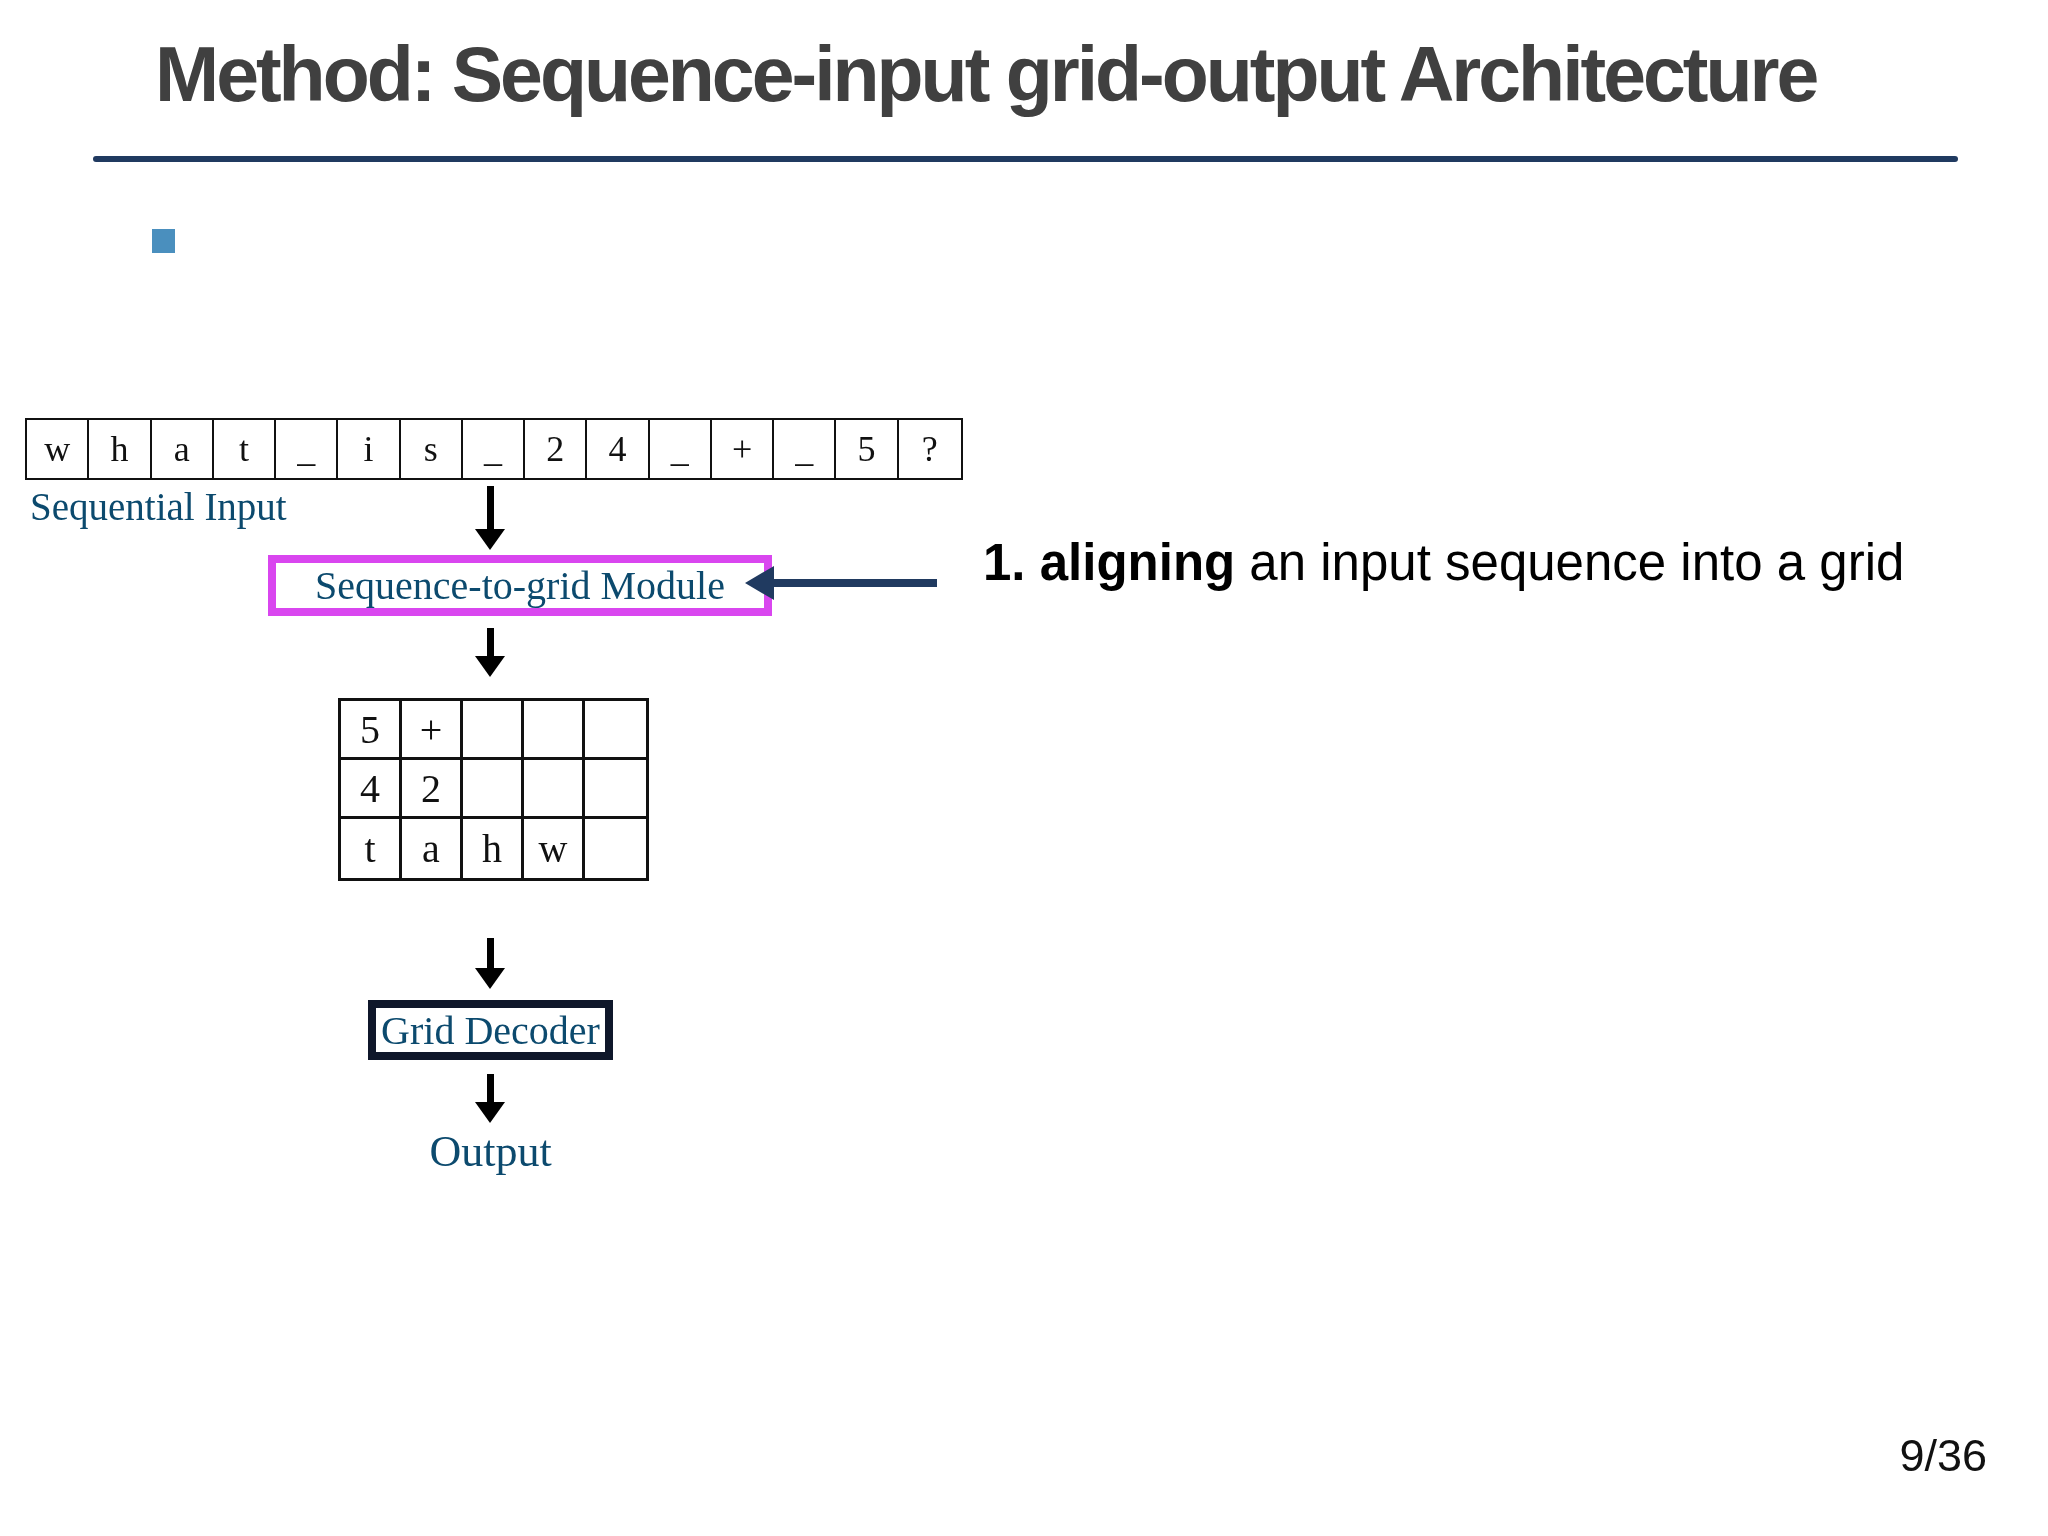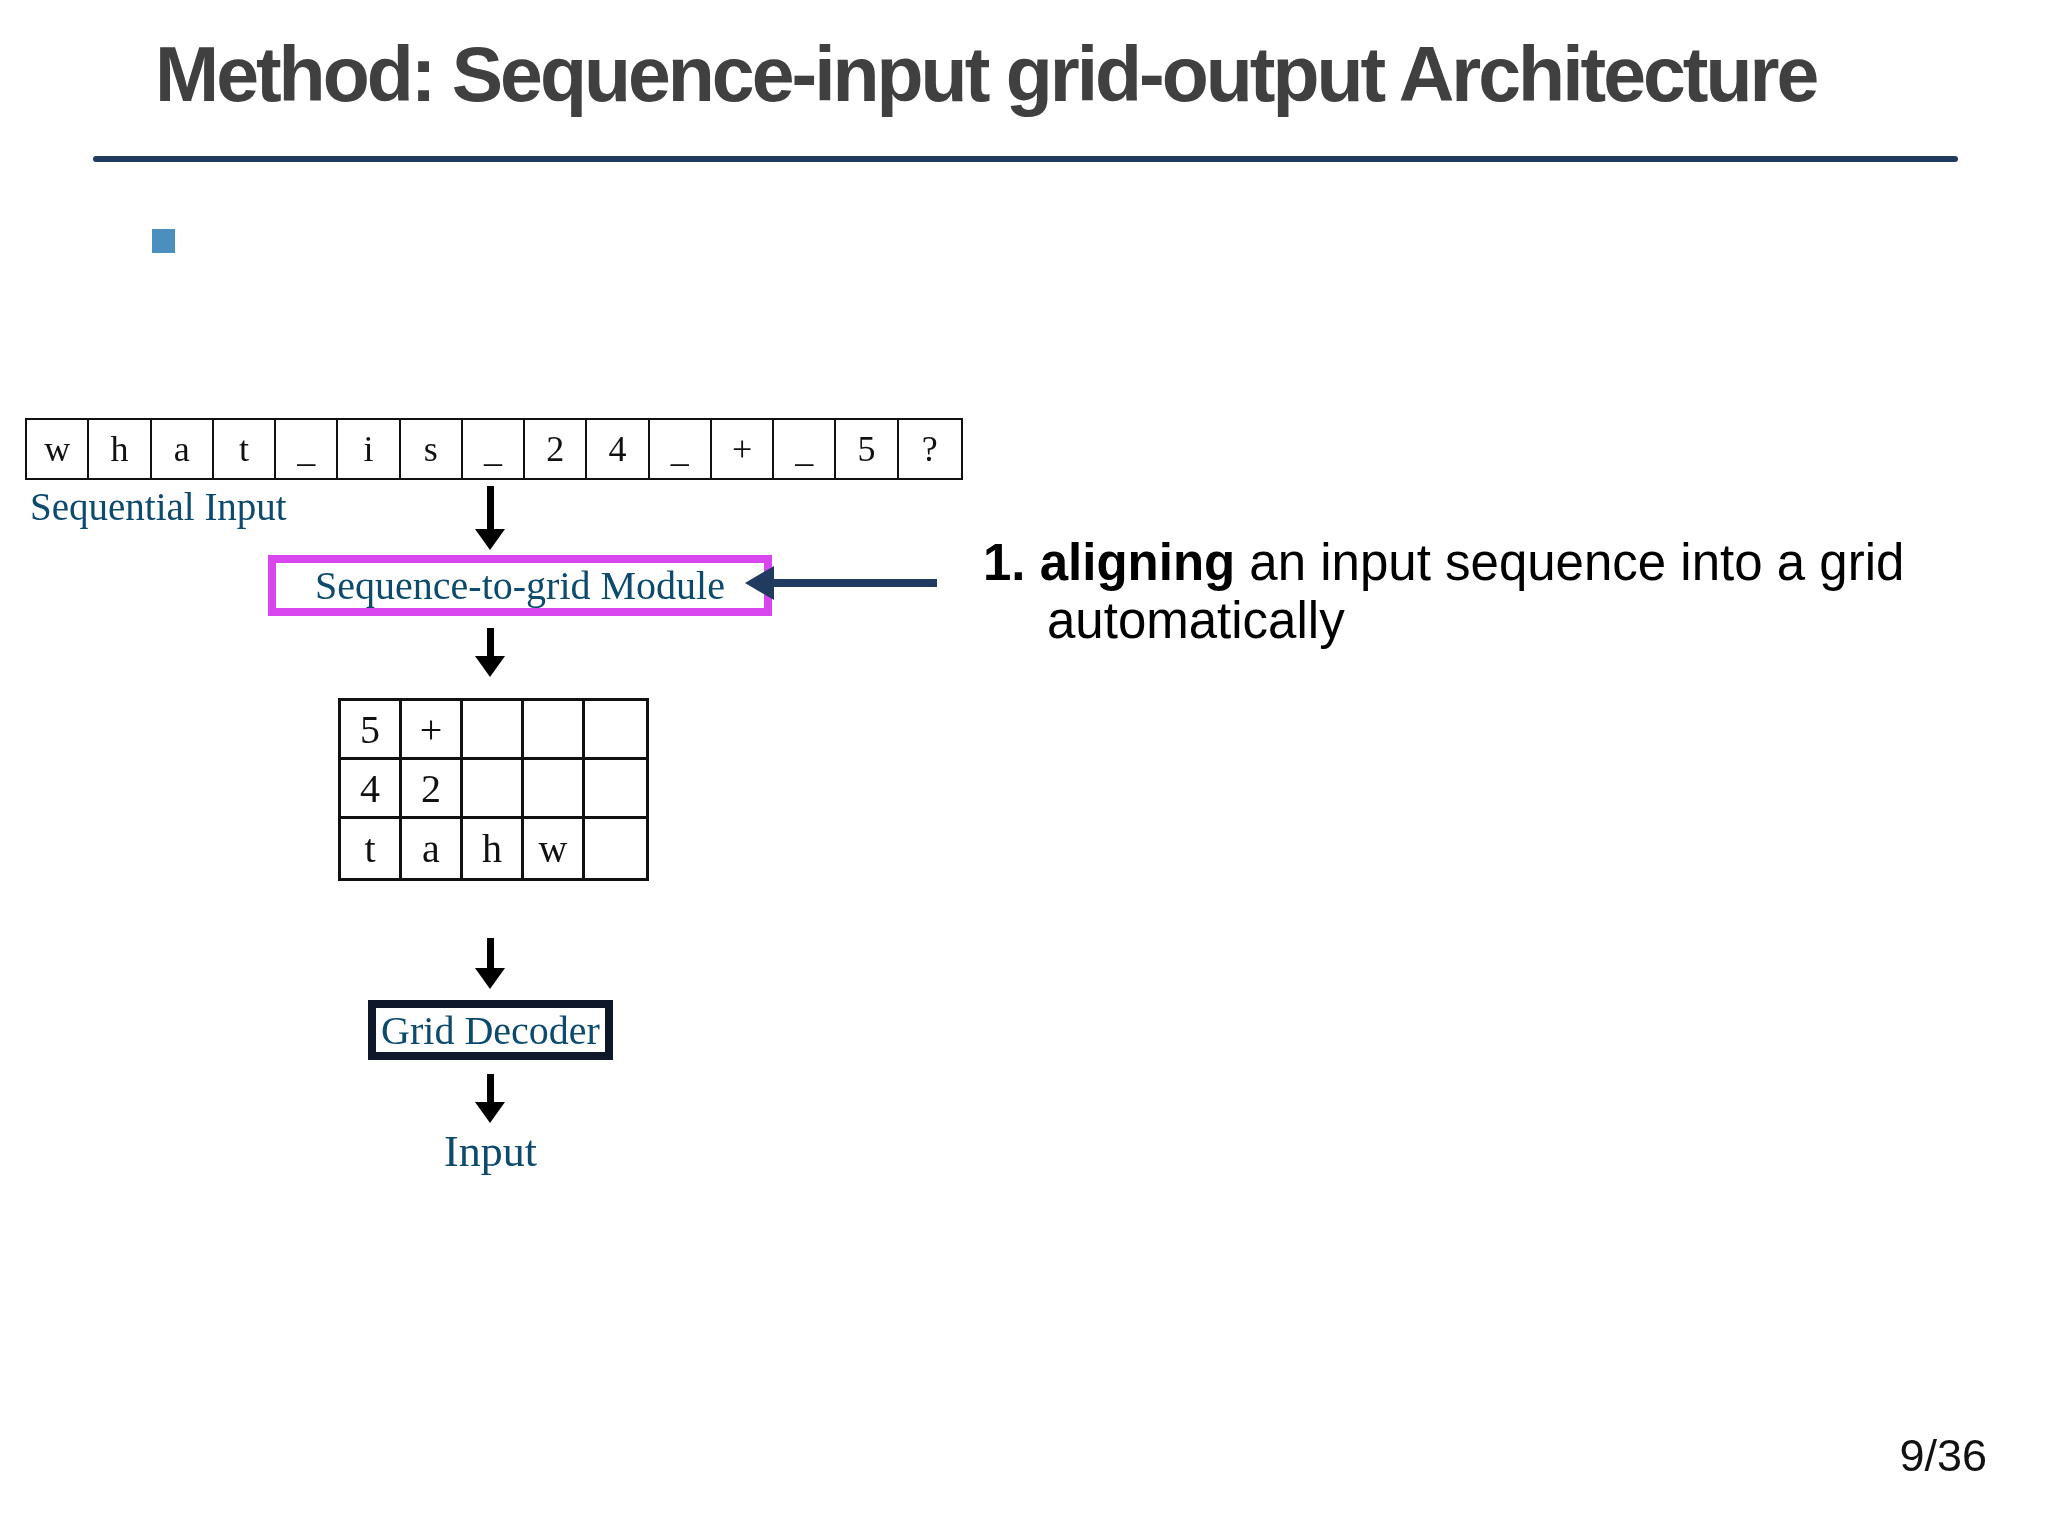--- a/index.html
+++ b/index.html
@@ -134,21 +134,21 @@
   <div class="v-arrow" style="left:474px; top:628px;">
     <div class="stem" style="height:28px;"></div>
     <div class="head"></div>
   </div>
 
   <div class="h-arrow">
     <div class="head"></div>
     <div class="stem"></div>
   </div>
 
-  <div class="annotation"><span class="b">1. aligning</span><span> an input sequence into a grid</span><span class="line2">automatically</span></div>
+  <div class="annotation"><span class="b">1. aligning</span><span> an input sequence into a grid</span></div>
 
   <div class="grid-input">
     <div class="grid-cell">5</div>
     <div class="grid-cell">+</div>
     <div class="grid-cell"></div>
     <div class="grid-cell"></div>
     <div class="grid-cell col-last"></div>
     <div class="grid-cell">4</div>
     <div class="grid-cell">2</div>
     <div class="grid-cell"></div>
@@ -166,17 +166,17 @@
     <div class="head"></div>
   </div>
 
   <div class="decoder-box serif">Grid Decoder</div>
 
   <div class="v-arrow" style="left:474px; top:1074px;">
     <div class="stem" style="height:28px;"></div>
     <div class="head"></div>
   </div>
 
-  <div class="output-label serif">Input</div>
+  <div class="output-label serif">Output</div>
 
   <div class="page-num">9/36</div>
 
 </div>
 
 </body></html>

